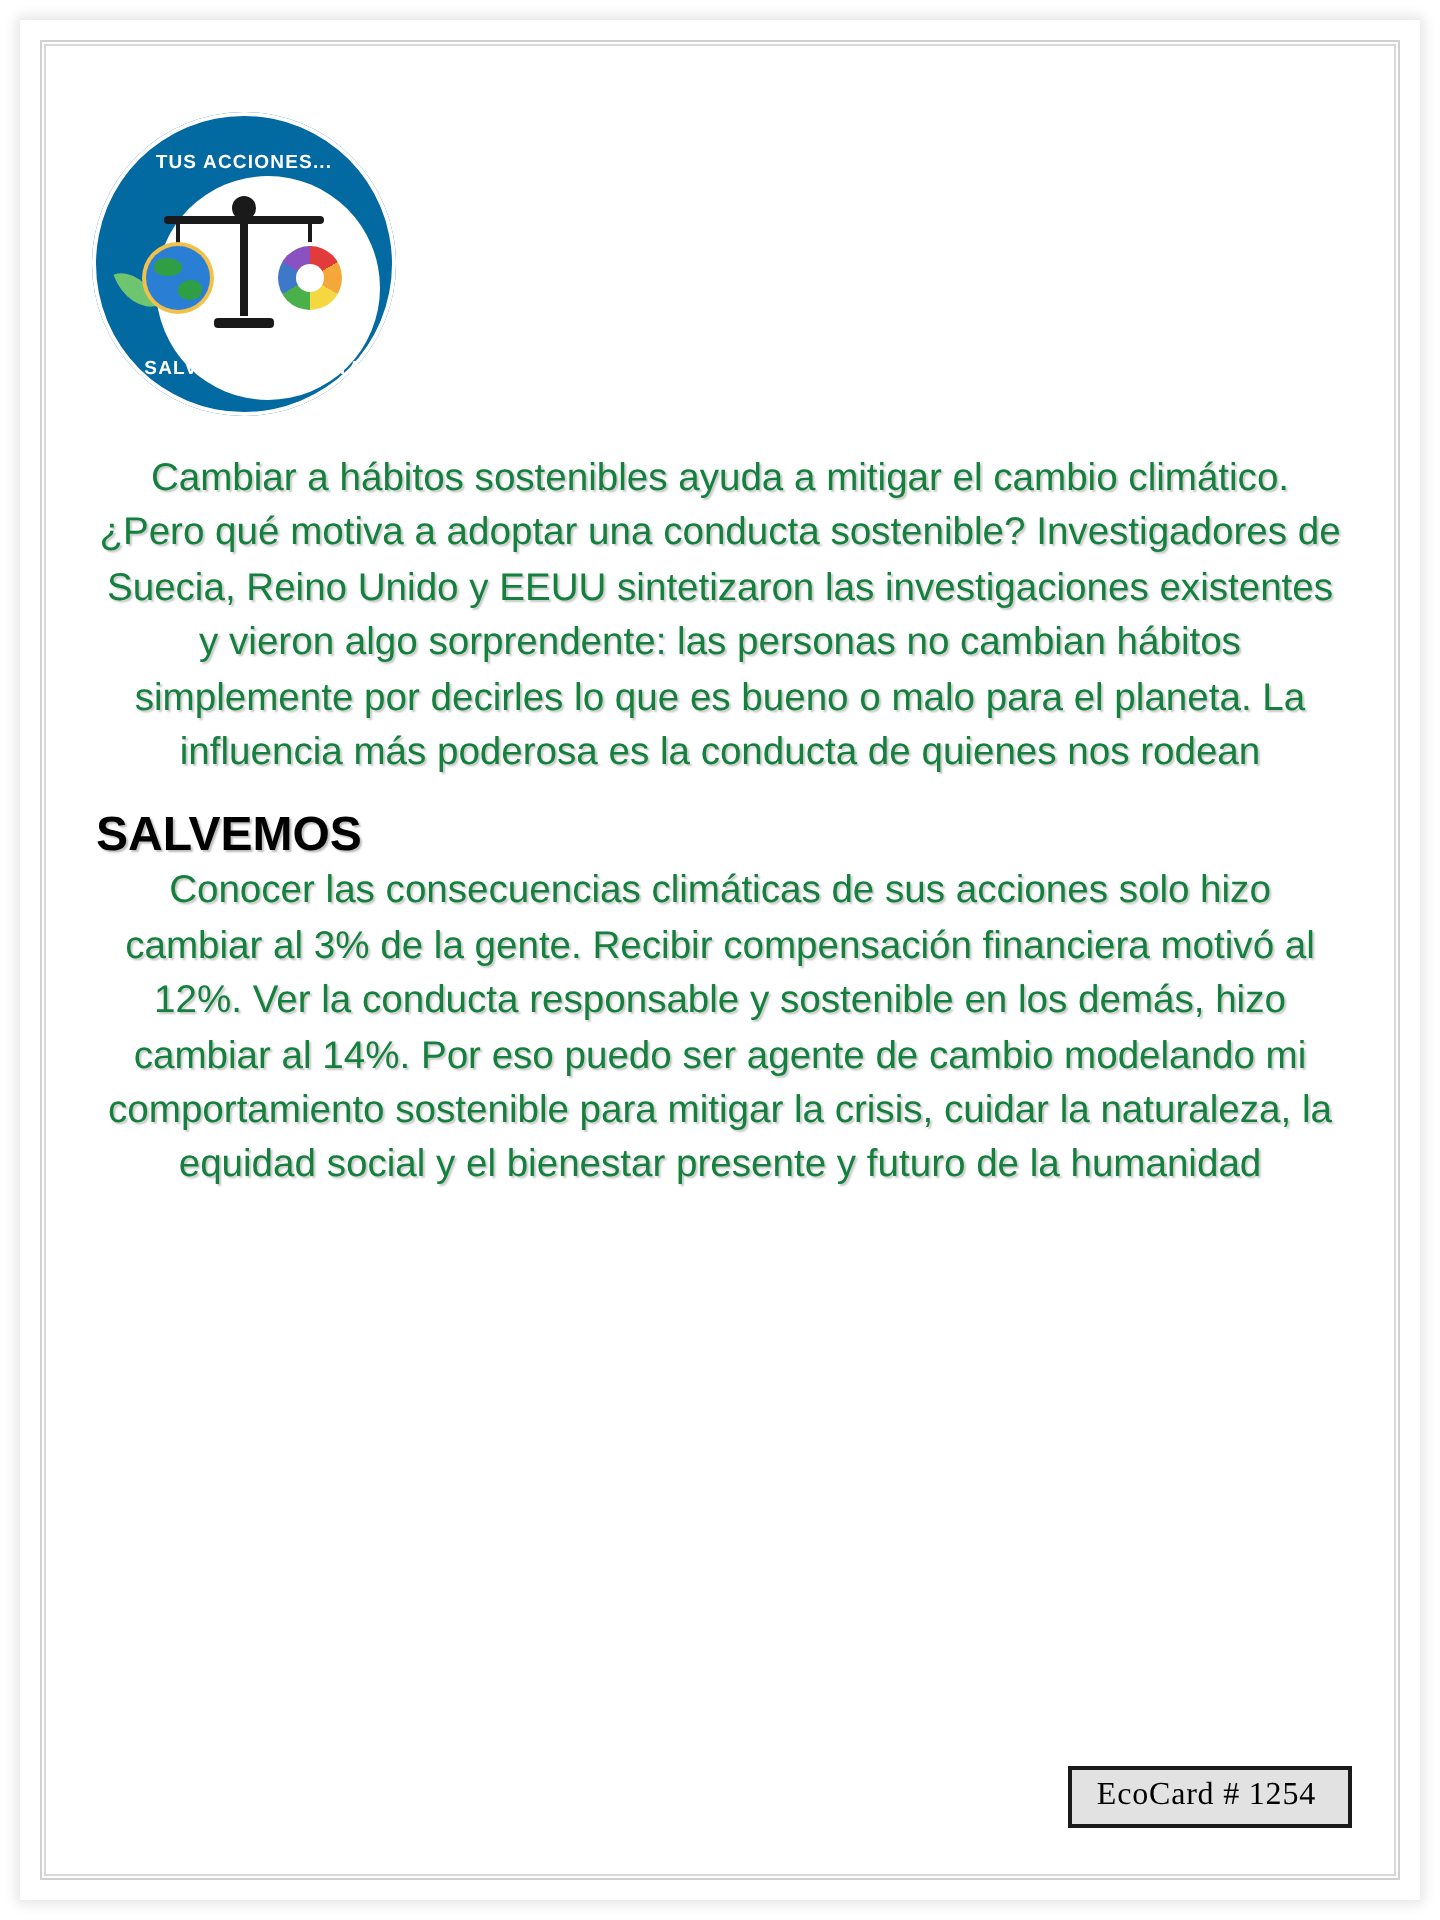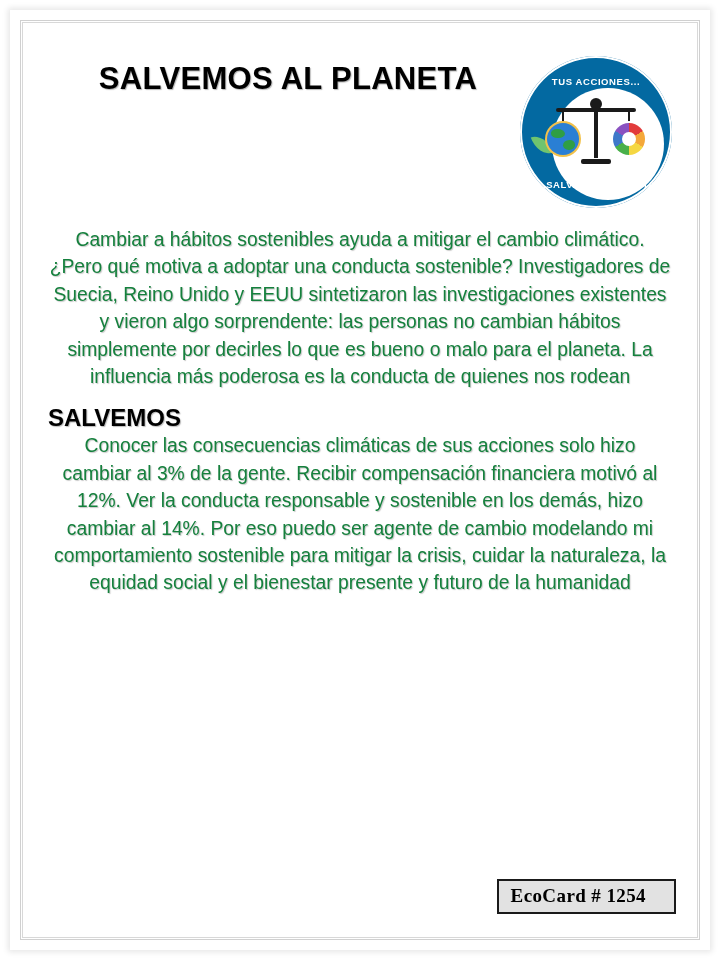--- a/index.html
+++ b/index.html
@@ -217,38 +217,37 @@
   .footer {
     position: absolute;
     right: 14px;
     bottom: 16px;
   }
   .badge {
     display: inline-block;
     border: 2px solid #1a1a1a;
     background: #e2e2e2;
     color: #000;
-    font-size: 19px;
-    font-weight: bold;
+    font-size: 16px;
+    font-weight: normal;
     font-family: "Liberation Serif", serif;
-    padding: 4px 28px 5px 12px;
+    padding: 4px 16px 5px 12px;
     letter-spacing: 0.4px;
   }
 </style>
 </head>
 <body>
 
 <div class="card">
   <div class="frame-outer"></div>
   <div class="frame-inner"></div>
 
   <div class="content">
 
     <div class="header">
-      <div class="title">SALVEMOS AL PLANETA</div>
 
       <div class="logo-box">
         <div class="logo-ring">
           <div class="logo-top-text">TUS ACCIONES...</div>
           <div class="logo-bottom-text">...SALVAN AL PLANETA</div>
           <div class="leaf-l"></div>
           <div class="leaf-r"></div>
           <div class="logo-inner"></div>
           <div class="scale">
             <div class="beam"></div>

